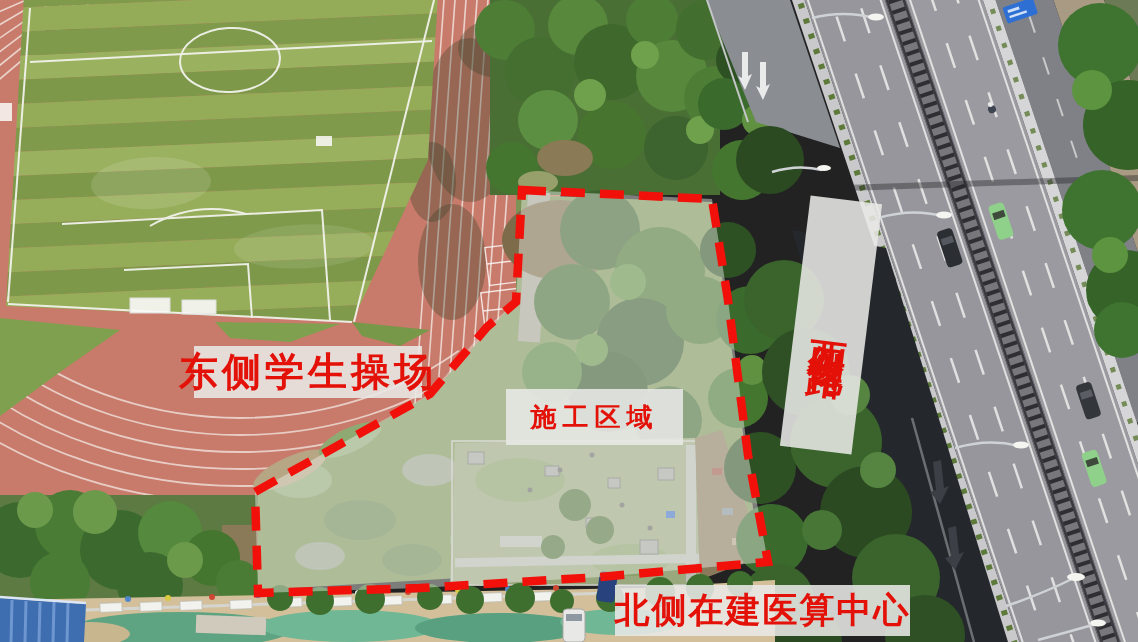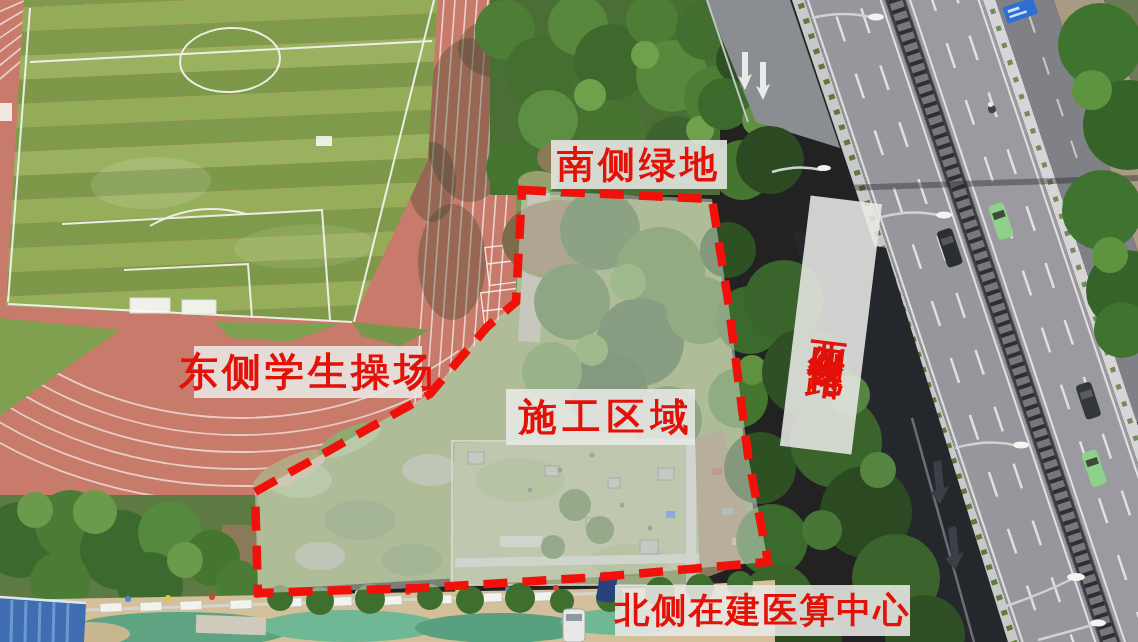--- a/index.html
+++ b/index.html
@@ -4,21 +4,21 @@
 <style>
   html,body{margin:0;padding:0;background:#222;}
   #stage{position:relative;width:1138px;height:642px;overflow:hidden;
          font-family:"Liberation Serif","DejaVu Serif",serif;}
   #photo{position:absolute;left:0;top:0;}
   .label{position:absolute;display:flex;align-items:center;justify-content:center;
          background:rgba(232,232,230,.88);color:#e31108;font-weight:bold;
          text-align:center;white-space:nowrap;z-index:5;}
   .label.south{left:551px;top:140px;width:176px;height:49px;font-size:37px;letter-spacing:4px;}
   .label.east{left:194px;top:346px;width:228px;height:52px;font-size:39px;letter-spacing:4px;}
-  .label.cons{left:506px;top:389px;width:177px;height:56px;font-size:38px;letter-spacing:6px;padding-left:12px;}
+  .label.cons{left:506px;top:389px;width:177px;height:56px;font-size:26px;letter-spacing:6px;}
   .label.north{left:615px;top:585px;width:295px;height:51px;font-size:35px;letter-spacing:2px;}
   .label.west{left:795px;top:199px;width:72px;height:252px;font-size:37px;
               writing-mode:vertical-rl;letter-spacing:4px;transform:rotate(7deg);}
 </style>
 </head>
 <body>
 
 <div id="stage">
 <svg id="photo" width="1138" height="642" viewBox="0 0 1138 642">
   <defs>
@@ -403,18 +403,17 @@
     <path d="M1038,640 q30,-8 58,-16"></path>
         <ellipse cx="1098" cy="623" rx="8" ry="3.5" fill="#f4f4f0" stroke="none"></ellipse>
     <path d="M772,172 q26,-8 50,-2"></path>
         <ellipse cx="824" cy="168" rx="7" ry="3" fill="#f4f4f0" stroke="none"></ellipse>
   </g>
 
   <polygon points="522,190 712,199 728,300 748,455 768,562 600,577 420,588 258,593 255,492 430,394 487,327 516,302" fill="rgba(238,240,236,0.45)"></polygon>
   <polygon points="522,190 712,199 728,300 748,455 768,562 600,577 420,588 258,593 255,492 430,394 487,327 516,302" fill="none" stroke="#f2100a" stroke-width="8.5" stroke-dasharray="24 15"></polygon>
 </svg>
 
-<div class="label south">南侧绿地</div>
 <div class="label west">西侧合作化路</div>
 <div class="label east">东侧学生操场</div>
 <div class="label cons">施工区域</div>
 <div class="label north">北侧在建医算中心</div>
 </div>
 
 </body></html>

